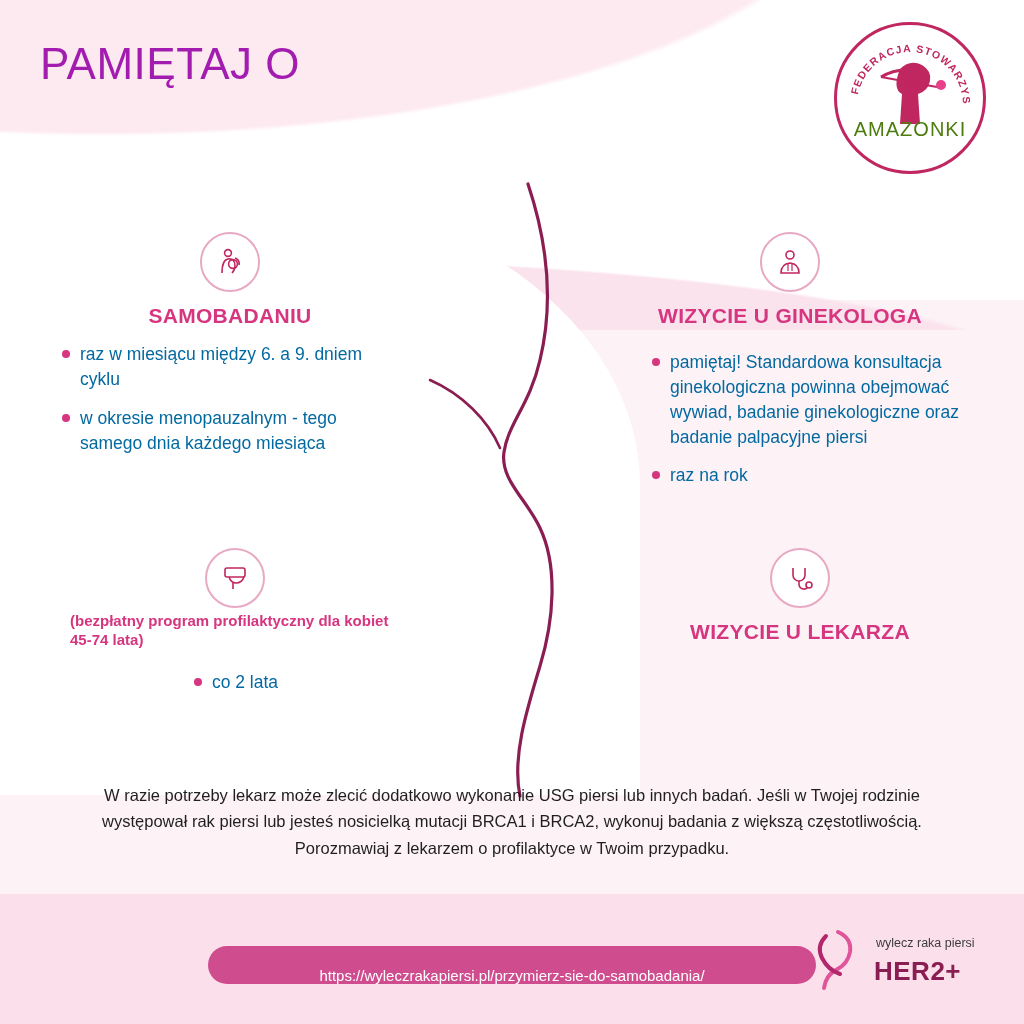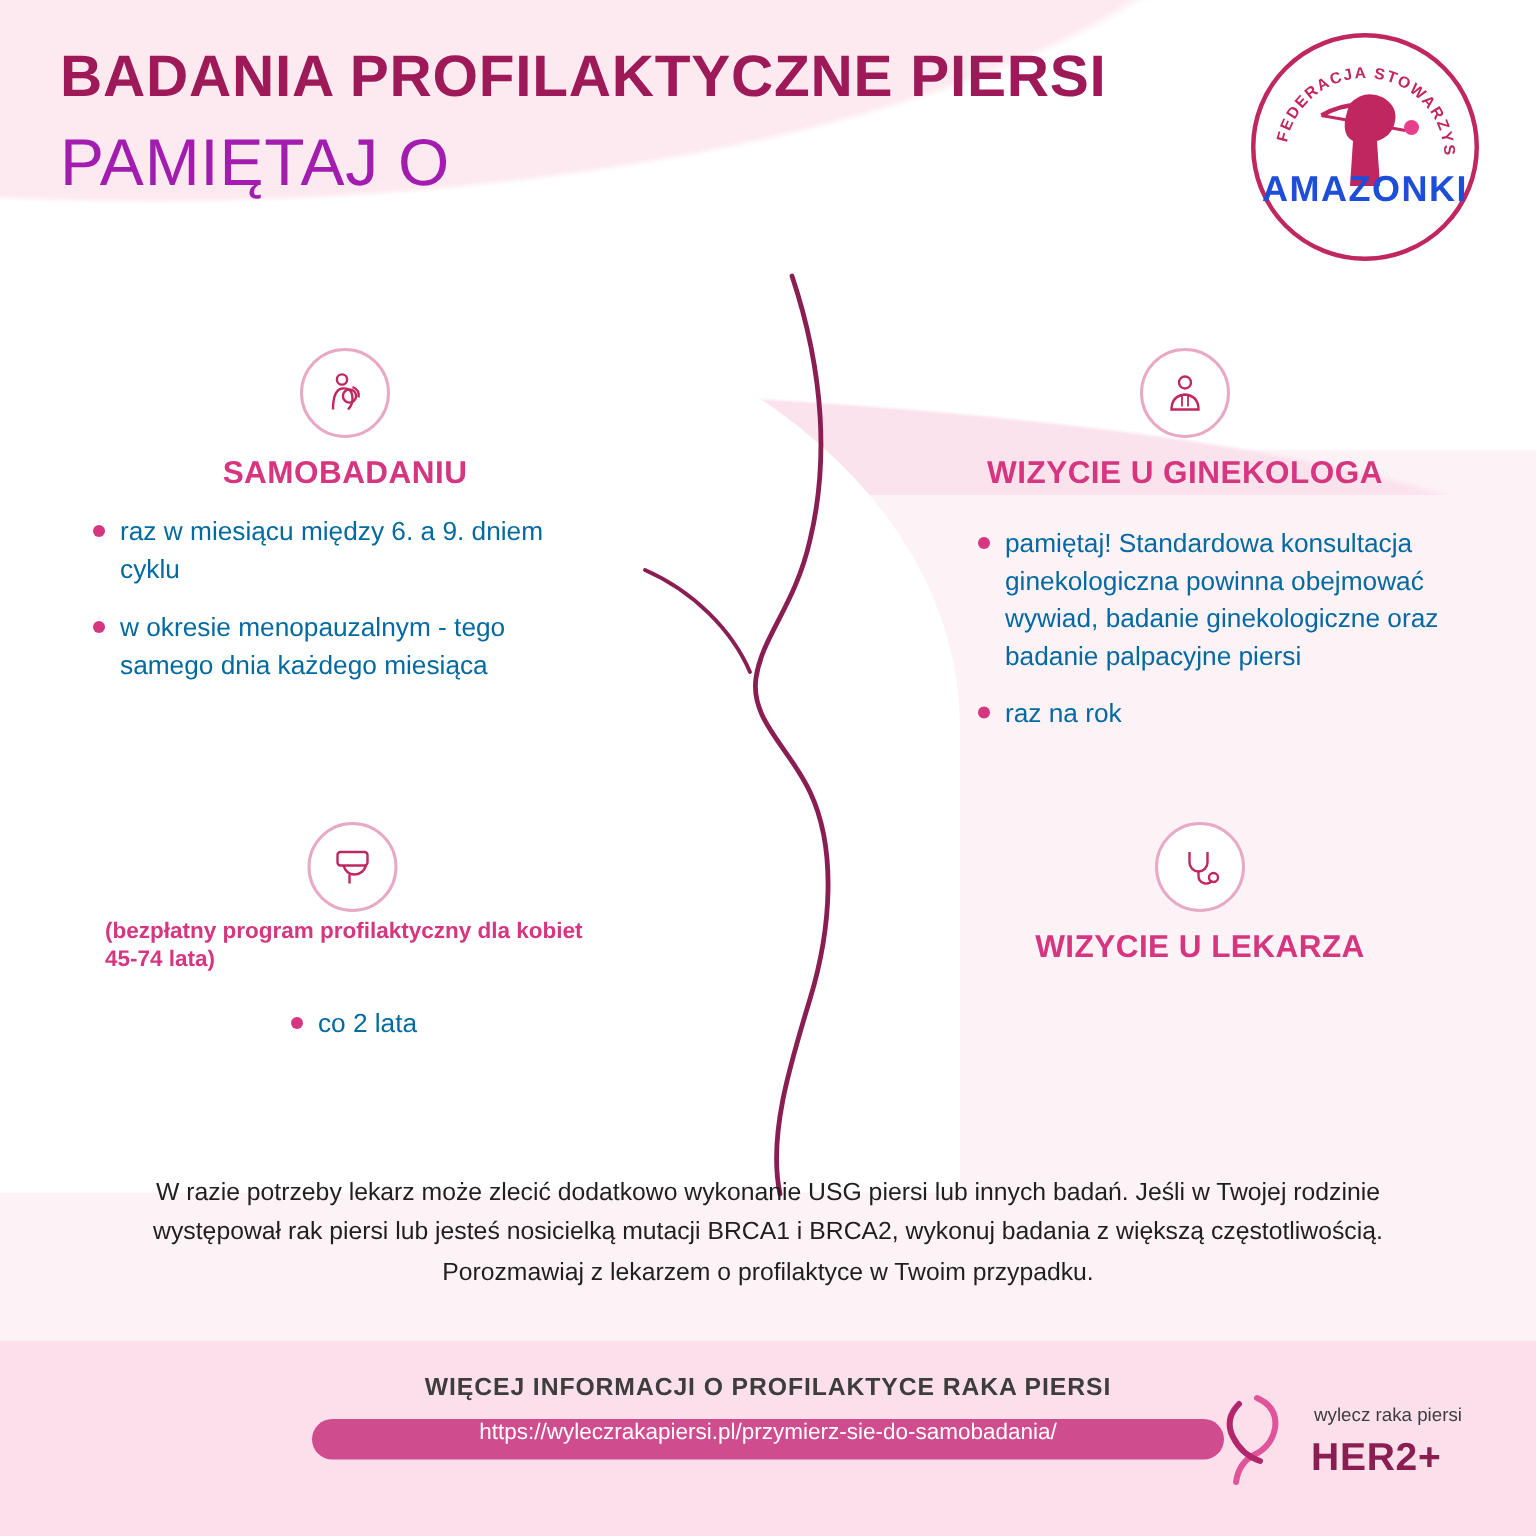--- a/index.html
+++ b/index.html
@@ -50,21 +50,21 @@
   }
 
   
   .logo{
     position:absolute;right:38px;top:22px;width:152px;height:152px;border-radius:50%;
     background:#ffffff;border:3px solid #c0265f;
     box-sizing:border-box;
   }
   .logo .amz{
     position:absolute;left:0;right:0;bottom:30px;text-align:center;
-    font-size:24px;font-weight:bold;color:#1d4ed8;letter-spacing:1px;
+    font-size:20px;font-weight:normal;color:#4d7c0f;letter-spacing:1px;
   }
   .logo svg{position:absolute;left:0;top:0;}
 
   
   .body-curve{position:absolute;left:400px;top:180px;width:260px;height:620px;}
 
   
   .block{position:absolute;}
   .icon-circle{
     width:56px;height:56px;border-radius:50%;
@@ -99,23 +99,23 @@
 
   .bottom{
     position:absolute;left:0;bottom:0;width:1024px;height:130px;
     background:#fbe0ec;
   }
   .bottom-title{
     position:absolute;left:0;right:0;top:22px;text-align:center;
     font-size:16.5px;font-weight:bold;color:#3d3d3d;letter-spacing:.6px;
   }
   .url-pill{
-    position:absolute;left:208px;top:52px;width:608px;height:27px;
+    position:absolute;left:208px;top:52px;width:608px;height:38px;
     background:#cf4c8e;border-radius:19px;
-    display:flex;align-items:flex-start;justify-content:center;
+    display:flex;align-items:flex-end;justify-content:center;
   }
   .url-pill span{color:#ffffff;font-size:15px;}
   .her2{
     position:absolute;right:26px;top:34px;width:190px;height:70px;
   }
   .her2-name{
     position:absolute;left:66px;top:28px;font-size:26px;font-weight:bold;color:#8a1d52;letter-spacing:.5px;
   }
   .her2-tag{
     position:absolute;left:68px;top:8px;font-size:12.5px;color:#3d3d3d;
@@ -128,21 +128,20 @@
   <div class="top-wave"></div>
   <div class="wave-band"></div>
   <div class="bg-white-left"></div>
 
   <svg class="body-curve" viewBox="0 0 260 620" width="260" height="620">
     <path d="M128 4 C 150 70, 152 130, 140 180 C 130 224, 108 244, 104 272 C 100 300, 126 318, 140 348 C 158 386, 154 440, 140 486 C 126 532, 112 578, 120 616" fill="none" stroke="#8a1d52" stroke-width="3.2" stroke-linecap="round"></path>
     <path d="M30 200 C 62 214, 88 240, 100 268" fill="none" stroke="#8a1d52" stroke-width="2.6" stroke-linecap="round"></path>
   </svg>
 
   <div class="header">
-    <h1 class="title1">BADANIA PROFILAKTYCZNE PIERSI</h1>
     <h2 class="title2">PAMIĘTAJ O</h2>
   </div>
 
   <div class="logo">
     <svg width="146" height="146" viewBox="0 0 146 146">
       <defs>
         <path id="arc" d="M 20,80 A 53,53 0 0 1 126,80"></path>
       </defs>
       <text font-size="10.5" font-weight="bold" fill="#c0265f" letter-spacing="1.2">
         <textPath href="#arc" startOffset="6%">FEDERACJA STOWARZYSZEŃ</textPath>
@@ -207,21 +206,20 @@
         <path d="M14 18 v3 a5 5 0 0 0 9 3" fill="none" stroke="#c0265f" stroke-width="1.6"></path>
         <circle cx="24" cy="22" r="3" fill="none" stroke="#c0265f" stroke-width="1.6"></circle>
       </svg>
     </div>
     <div class="sec-title">WIZYCIE U LEKARZA</div>
   </div>
 
   <div class="footnote">W razie potrzeby lekarz może zlecić dodatkowo wykonanie USG piersi lub innych badań. Jeśli w Twojej rodzinie występował rak piersi lub jesteś nosicielką mutacji BRCA1 i BRCA2, wykonuj badania z większą częstotliwością. Porozmawiaj z lekarzem o profilaktyce w Twoim przypadku.</div>
 
   <div class="bottom">
-    <div class="bottom-title">WIĘCEJ INFORMACJI O PROFILAKTYCE RAKA PIERSI</div>
     <div class="url-pill">
       <span>https://wyleczrakapiersi.pl/przymierz-sie-do-samobadania/</span>
     </div>
     <div class="her2">
       <svg width="56" height="64" viewBox="0 0 56 64">
         <path d="M30 4 q14 6 12 20 q-2 12 -14 18 q-10 5 -12 18" fill="none" stroke="#e0559a" stroke-width="4" stroke-linecap="round"></path>
         <path d="M18 8 q-10 10 -4 22 q6 12 18 16" fill="none" stroke="#b2266b" stroke-width="4" stroke-linecap="round"></path>
       </svg>
       <div class="her2-tag">wylecz raka piersi</div>
       <div class="her2-name">HER2+</div>

